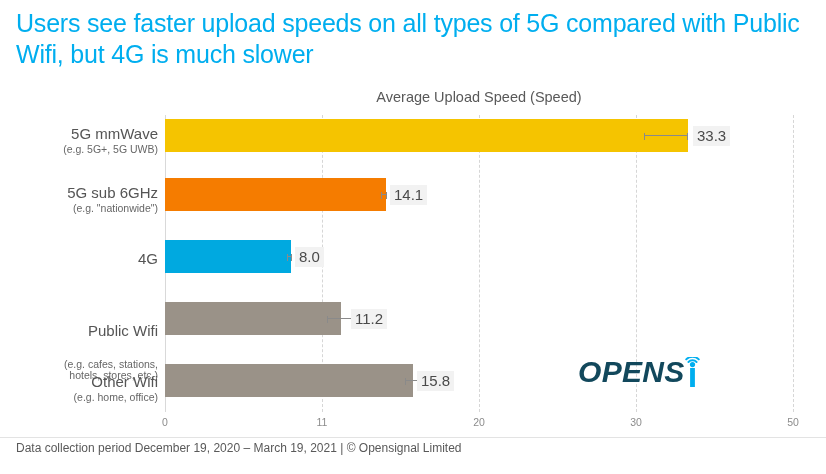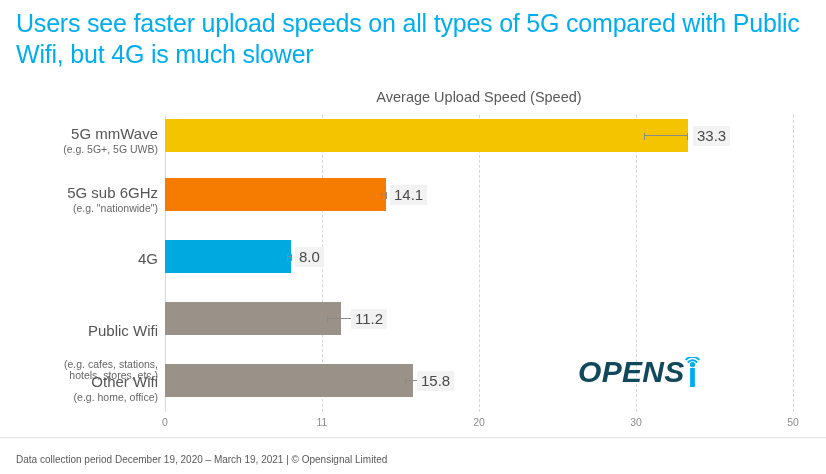--- a/index.html
+++ b/index.html
@@ -177,23 +177,23 @@
     position: absolute;
     left: 0;
     top: 437px;
     width: 826px;
     height: 0;
     border-top: 1px solid #e3e3e3;
   }
   #footer {
     position: absolute;
     left: 16px;
-    top: 454px;
+    top: 441px;
     color: #595959;
-    font-size: 10px;
+    font-size: 12px;
   }
 </style>
 </head>
 <body>
 
 <div id="page">
 
   <div id="headline">Users see faster upload speeds on all types of 5G compared with Public Wifi, but 4G is much slower</div>
 
   <div id="chart-title">Average Upload Speed (Speed)</div>

